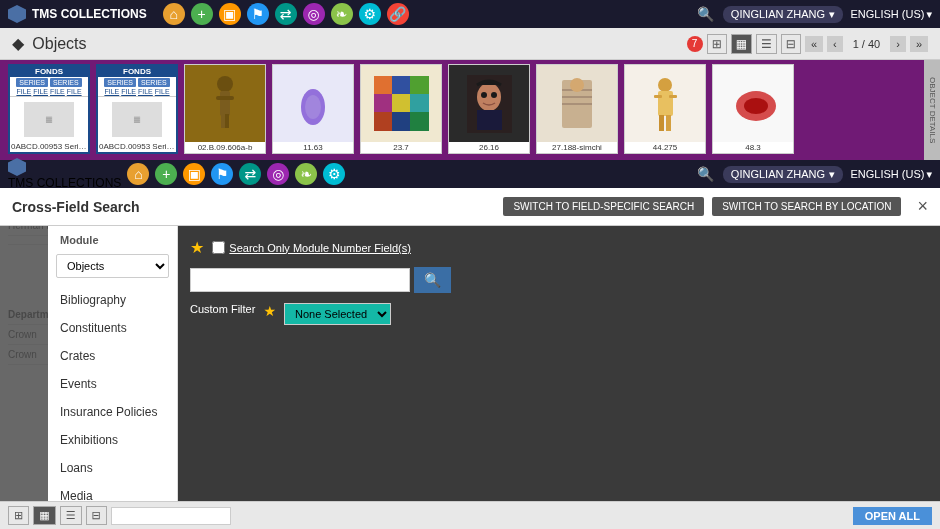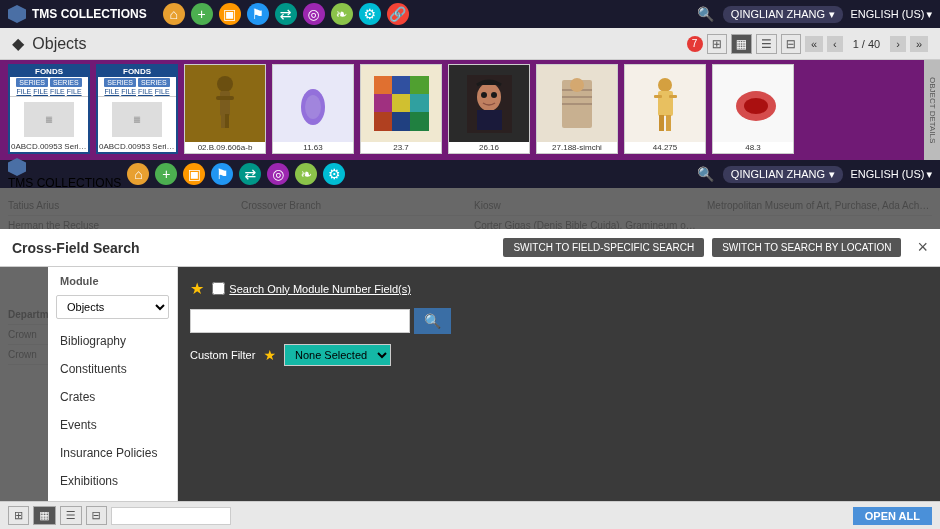--- a/index.html
+++ b/index.html
@@ -283,21 +283,20 @@
       display: flex;
       flex-direction: column;
     }
     .modal-header {
       background: white;
       padding: 8px 12px;
       display: flex;
       align-items: center;
       gap: 8px;
       border-bottom: 1px solid #ccc;
-      margin-top: 41px;
     }
     .modal-title {
       font-size: 14px;
       font-weight: bold;
       color: #333;
       flex: 1;
     }
     .modal-tab-btn {
       background: #555;
       color: white;
@@ -391,21 +390,20 @@
     .search-go-btn {
       background: #3a6ea5;
       border: none;
       color: white;
       padding: 5px 10px;
       cursor: pointer;
       font-size: 14px;
     }
     .filter-row {
       display: flex;
-      align-items: center;
       gap: 8px;
     }
     .filter-label {
       color: white;
       font-size: 11px;
     }
     .filter-star {
       color: #ffc107;
       font-size: 14px;
     }

